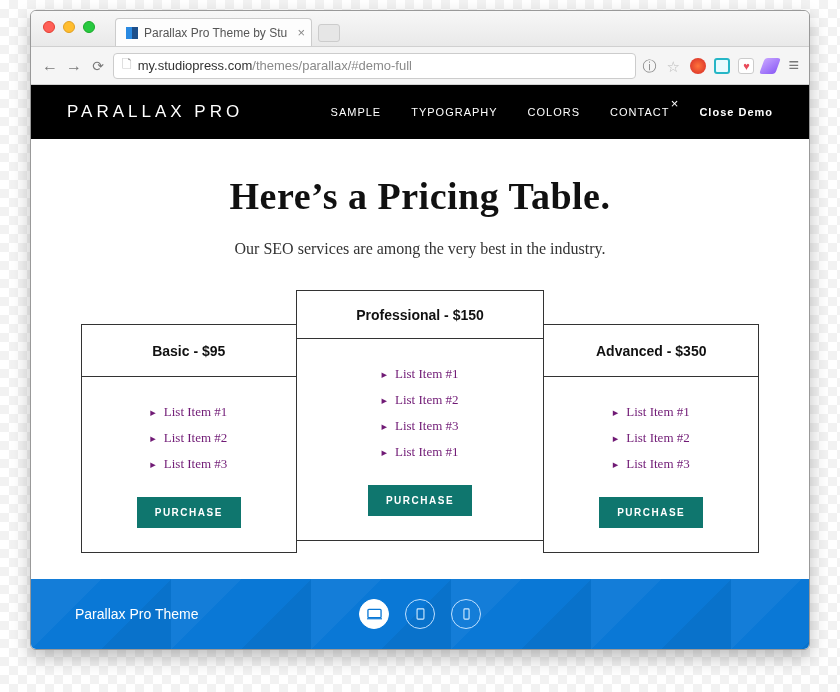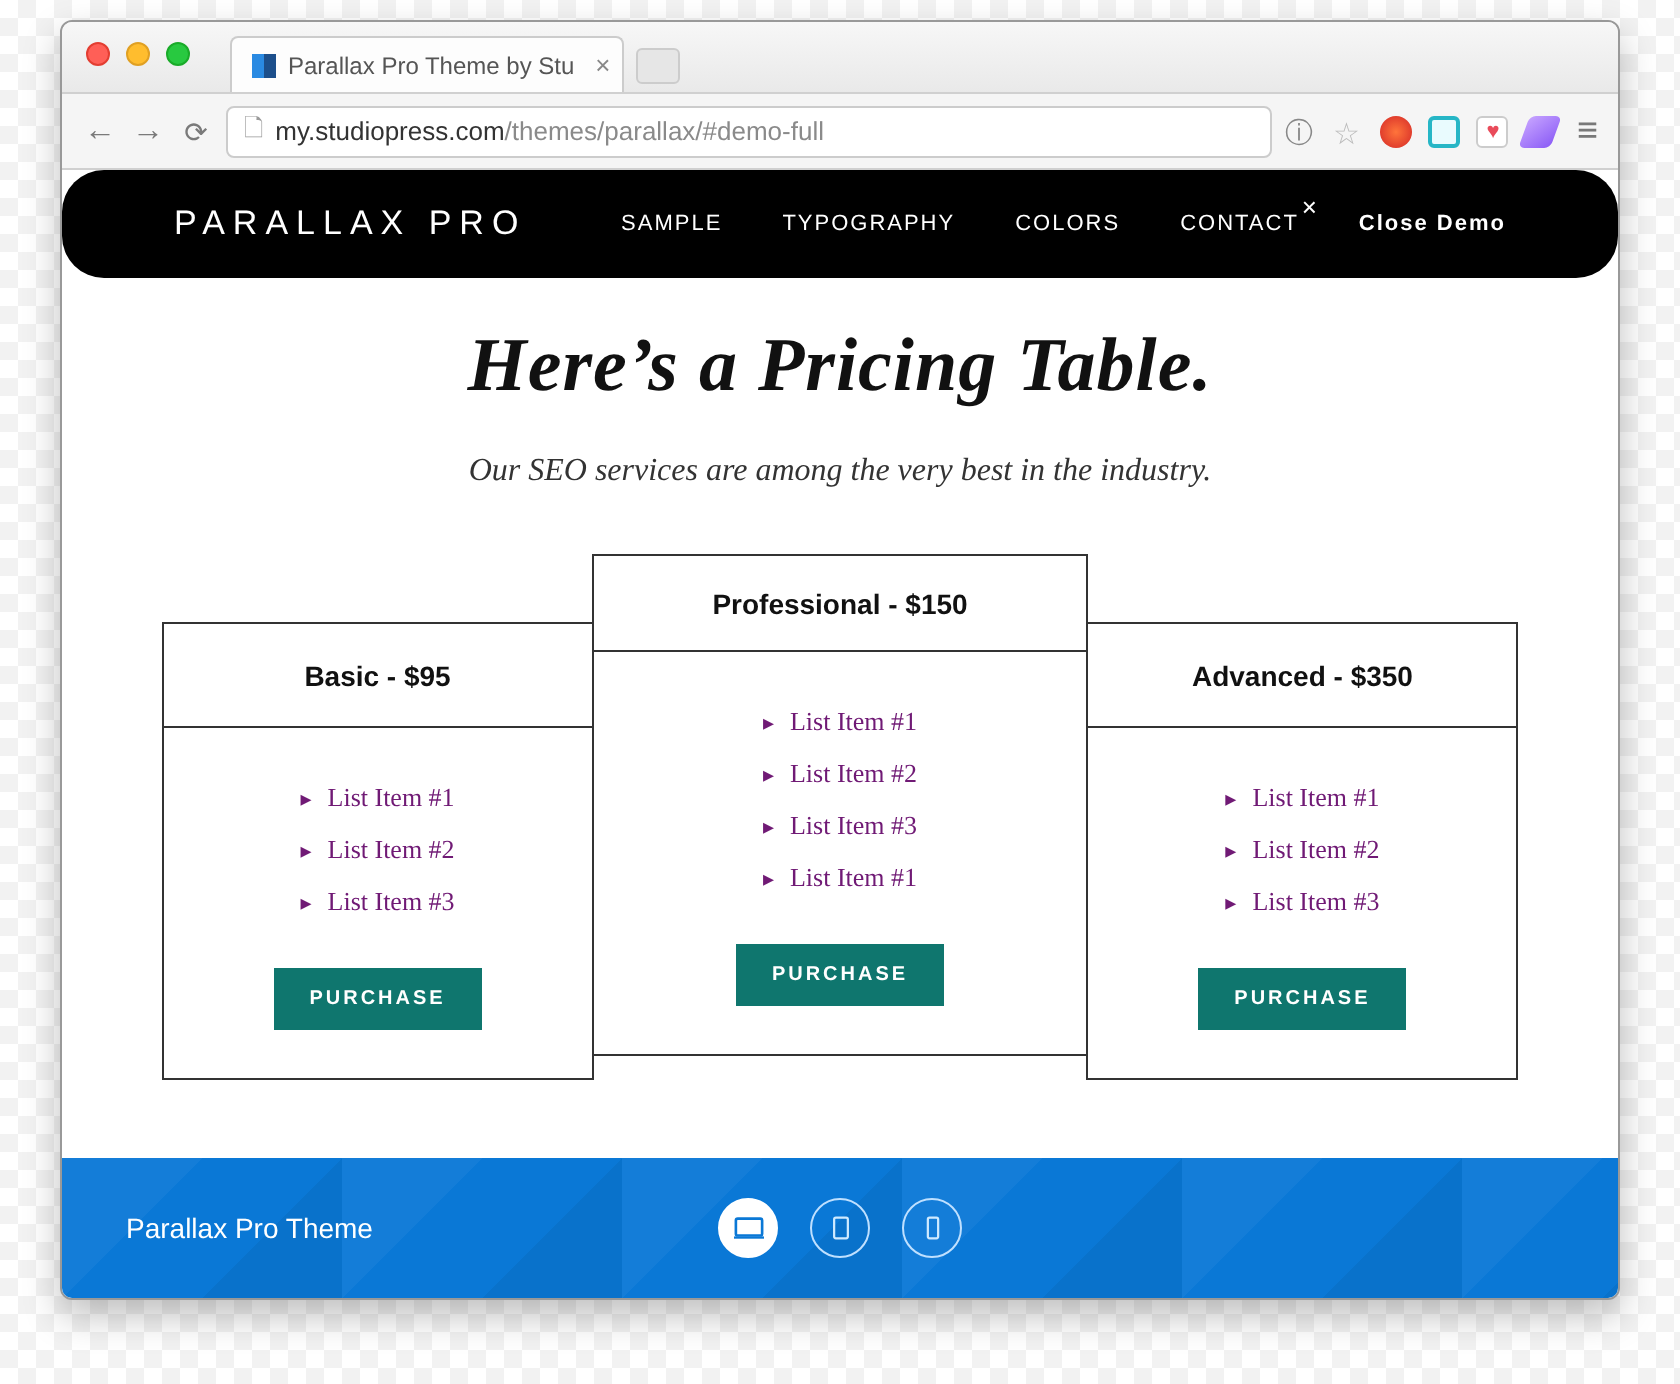--- a/index.html
+++ b/index.html
@@ -68,31 +68,30 @@
   .ext.star{background:none;color:#bbb;font-size:15px;}
   .ext.red{background:radial-gradient(circle at 50% 50%, #ff743b, #d42727);border-radius:50%;}
   .ext.teal{border:2px solid #26b6c6;background:#e9fbfe;}
   .ext.heart{background:#fff;border:1px solid #ccc;color:#e94b5a;font-size:11px;display:flex;align-items:center;justify-content:center;}
   .ext.violet{background:linear-gradient(135deg,#c6a3ff,#8b5cf6);transform:skewX(-20deg);}
   .hamburger{color:#787878;font-size:18px;padding-left:4px;}
   
   .page{flex:1;display:flex;flex-direction:column;position:relative;overflow:hidden;background:#fff;}
   .navbar{
     background:#000; color:#fff; height:54px;
-    display:flex; align-items:center; padding:0 56px;
+    display:flex; align-items:center; padding:0 36px;
     justify-content:space-between;
-    border-radius:21px;
   }
   .logo{font-family:"Arial Narrow",sans-serif;letter-spacing:4px;font-size:17px;font-weight:400;}
   .navlinks{display:flex;gap:30px;font-size:11px;letter-spacing:1px;align-items:center;}
   .navlinks span{white-space:nowrap;}
   .close-x{position:relative;}
   .close-x::after{content:"×";position:absolute;top:-10px;right:-10px;font-size:13px;}
   .closedemo{font-size:11px;font-weight:600;}
-  .hero{padding:22px 0 20px;text-align:center;font-style:italic;}
+  .hero{padding:35px 0 20px;text-align:center;}
   .hero h1{font-family:Georgia, "Times New Roman", serif;font-weight:600;font-size:38px;color:#111;letter-spacing:.5px;}
   .subhead{font-family:Georgia,serif;font-size:16px;color:#333;margin-top:22px;}
   .pricing{display:flex;justify-content:center;align-items:flex-start;margin:30px 50px 0;}
   .plan{
     border:1px solid #333;
     width:220px;
     background:#fff;
     display:flex;flex-direction:column;align-items:center;
   }
   .plan .ph{height:52px;display:flex;align-items:center;justify-content:center;border-bottom:1px solid #333;width:100%;font-family:"Helvetica Neue",sans-serif;font-weight:600;font-size:14px;color:#111;}
@@ -105,21 +104,21 @@
   .plan.featured .ph{height:48px;}
   .plan.side{margin-top:16px;}
   
   .footerbar{
     position:absolute;bottom:0;left:0;right:0;height:70px;
     background:#0a78d6;
     background-image:
       linear-gradient(135deg, rgba(255,255,255,.04) 25%, transparent 25%, transparent 50%, rgba(0,0,0,.05) 50%, rgba(0,0,0,.05) 75%, transparent 75%);
     background-size: 140px 140px;
     display:flex;align-items:center;
-    padding:0 32px;color:#fff;
+    padding:0 44px;color:#fff;
   }
   .footerbar .fname{font-size:14px;}
   .deviceicons{position:absolute;left:50%;transform:translateX(-50%);display:flex;gap:16px;align-items:center;}
   .dev{width:30px;height:30px;border:1.5px solid #bfe0ff;border-radius:50%;display:flex;align-items:center;justify-content:center;color:#cfeaff;}
   .dev.active{background:#fff;color:#0a78d6;border-color:#fff;}
   .dev svg{width:15px;height:12px;}
   .cta{
     background:#8cc63f;color:#fff;font-weight:600;font-size:14px;
     padding:14px 26px;border:2px solid #79b52f;border-radius:3px;
   }

